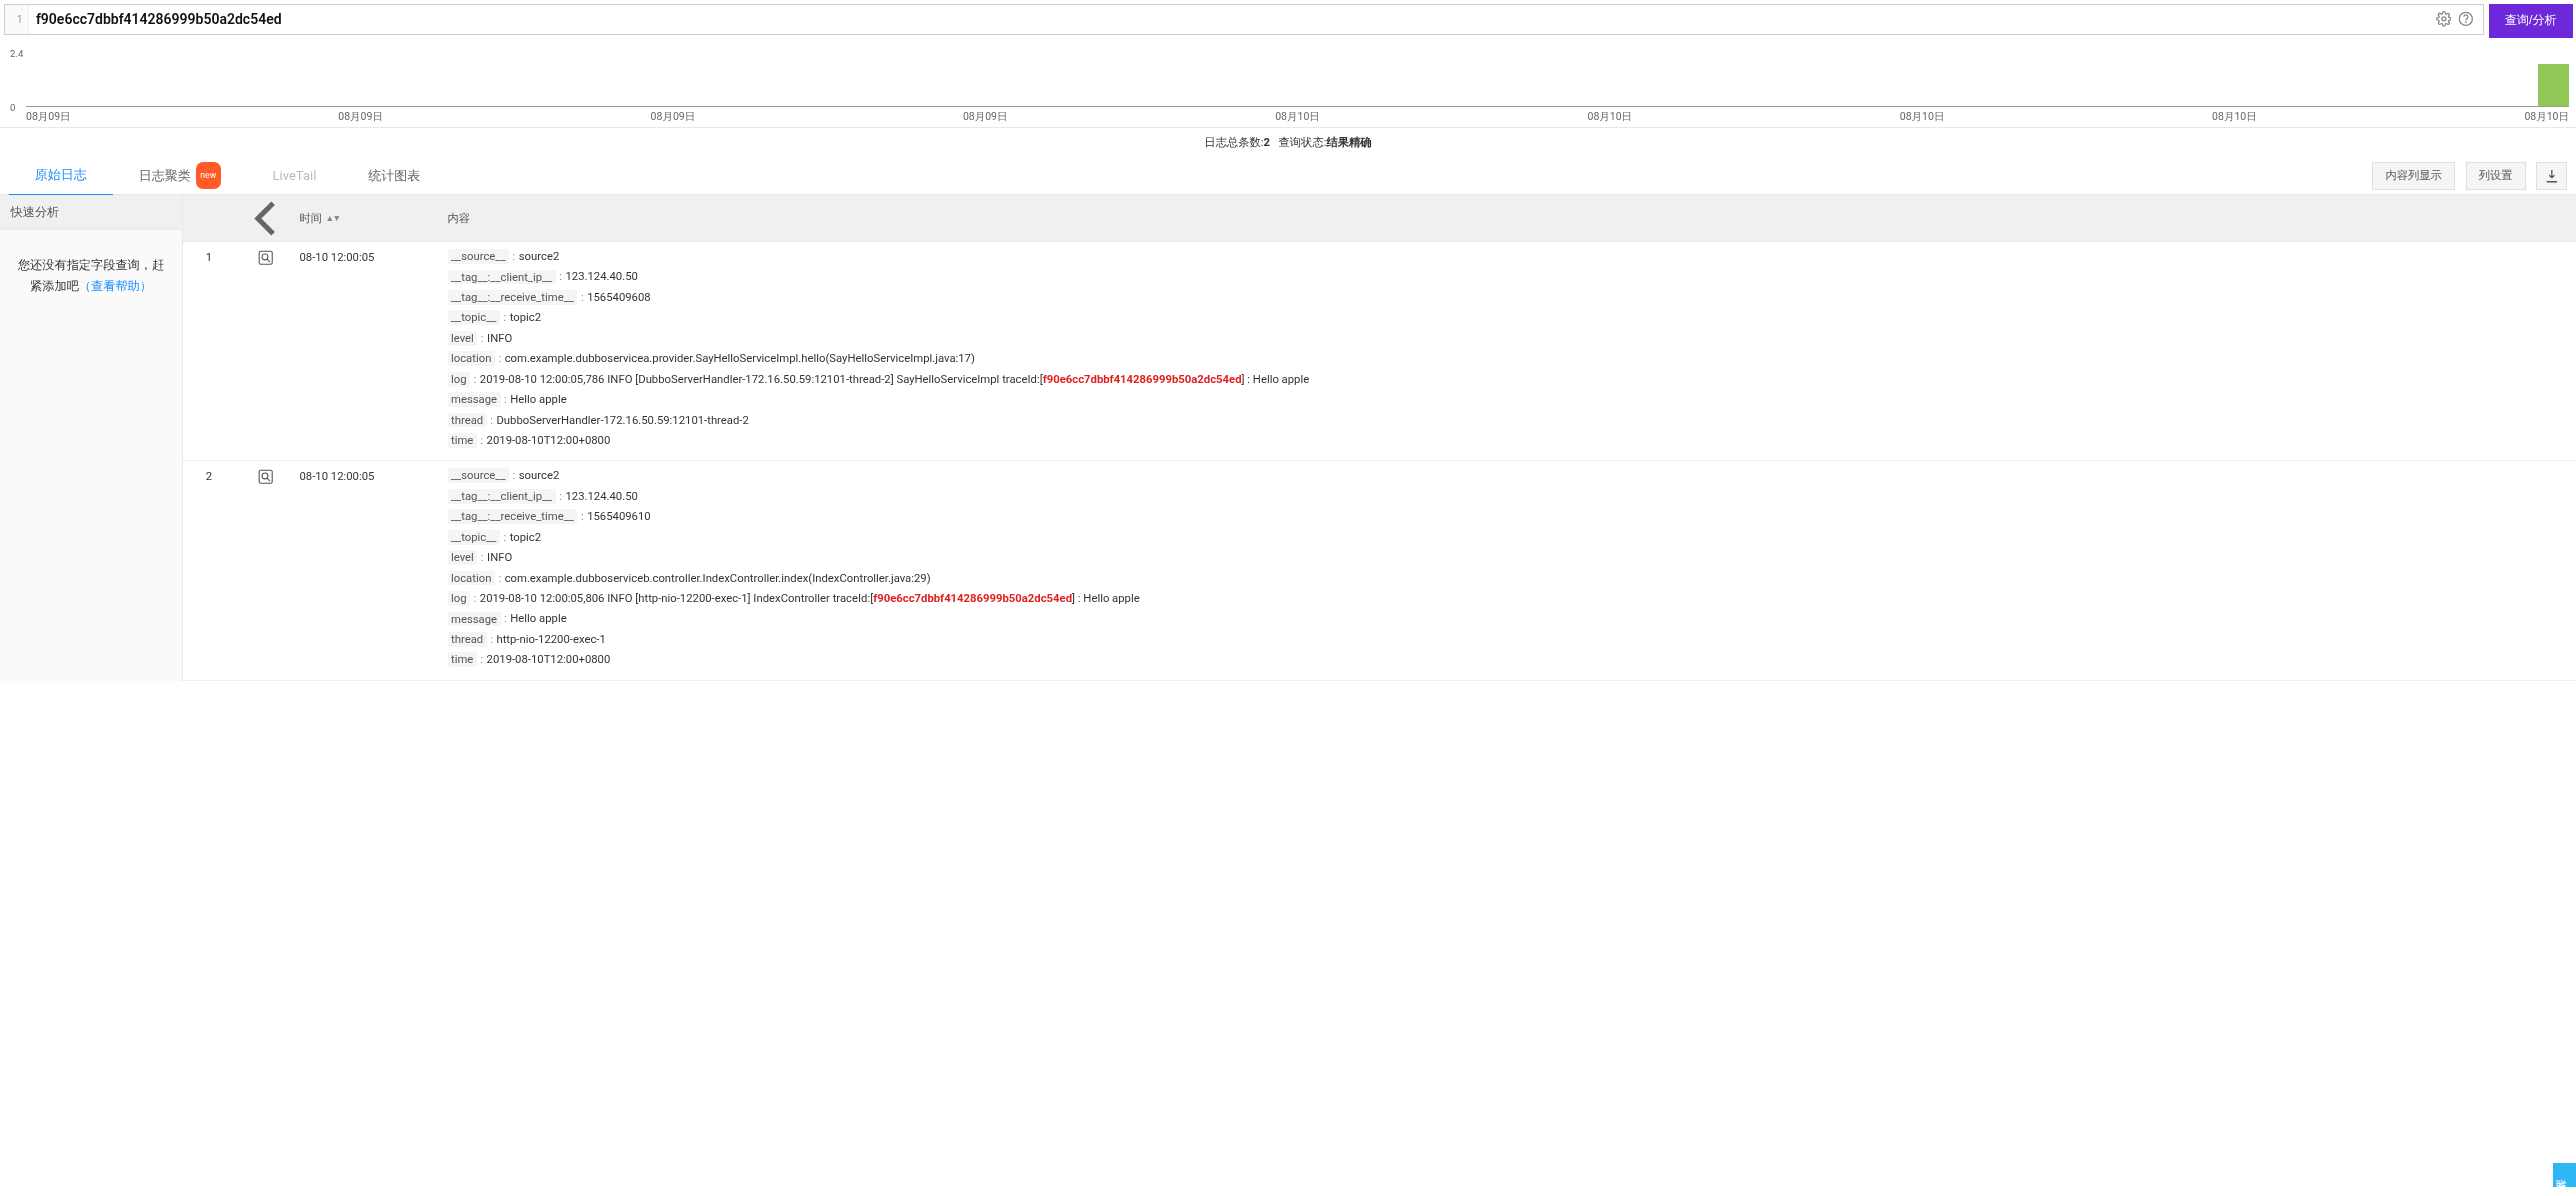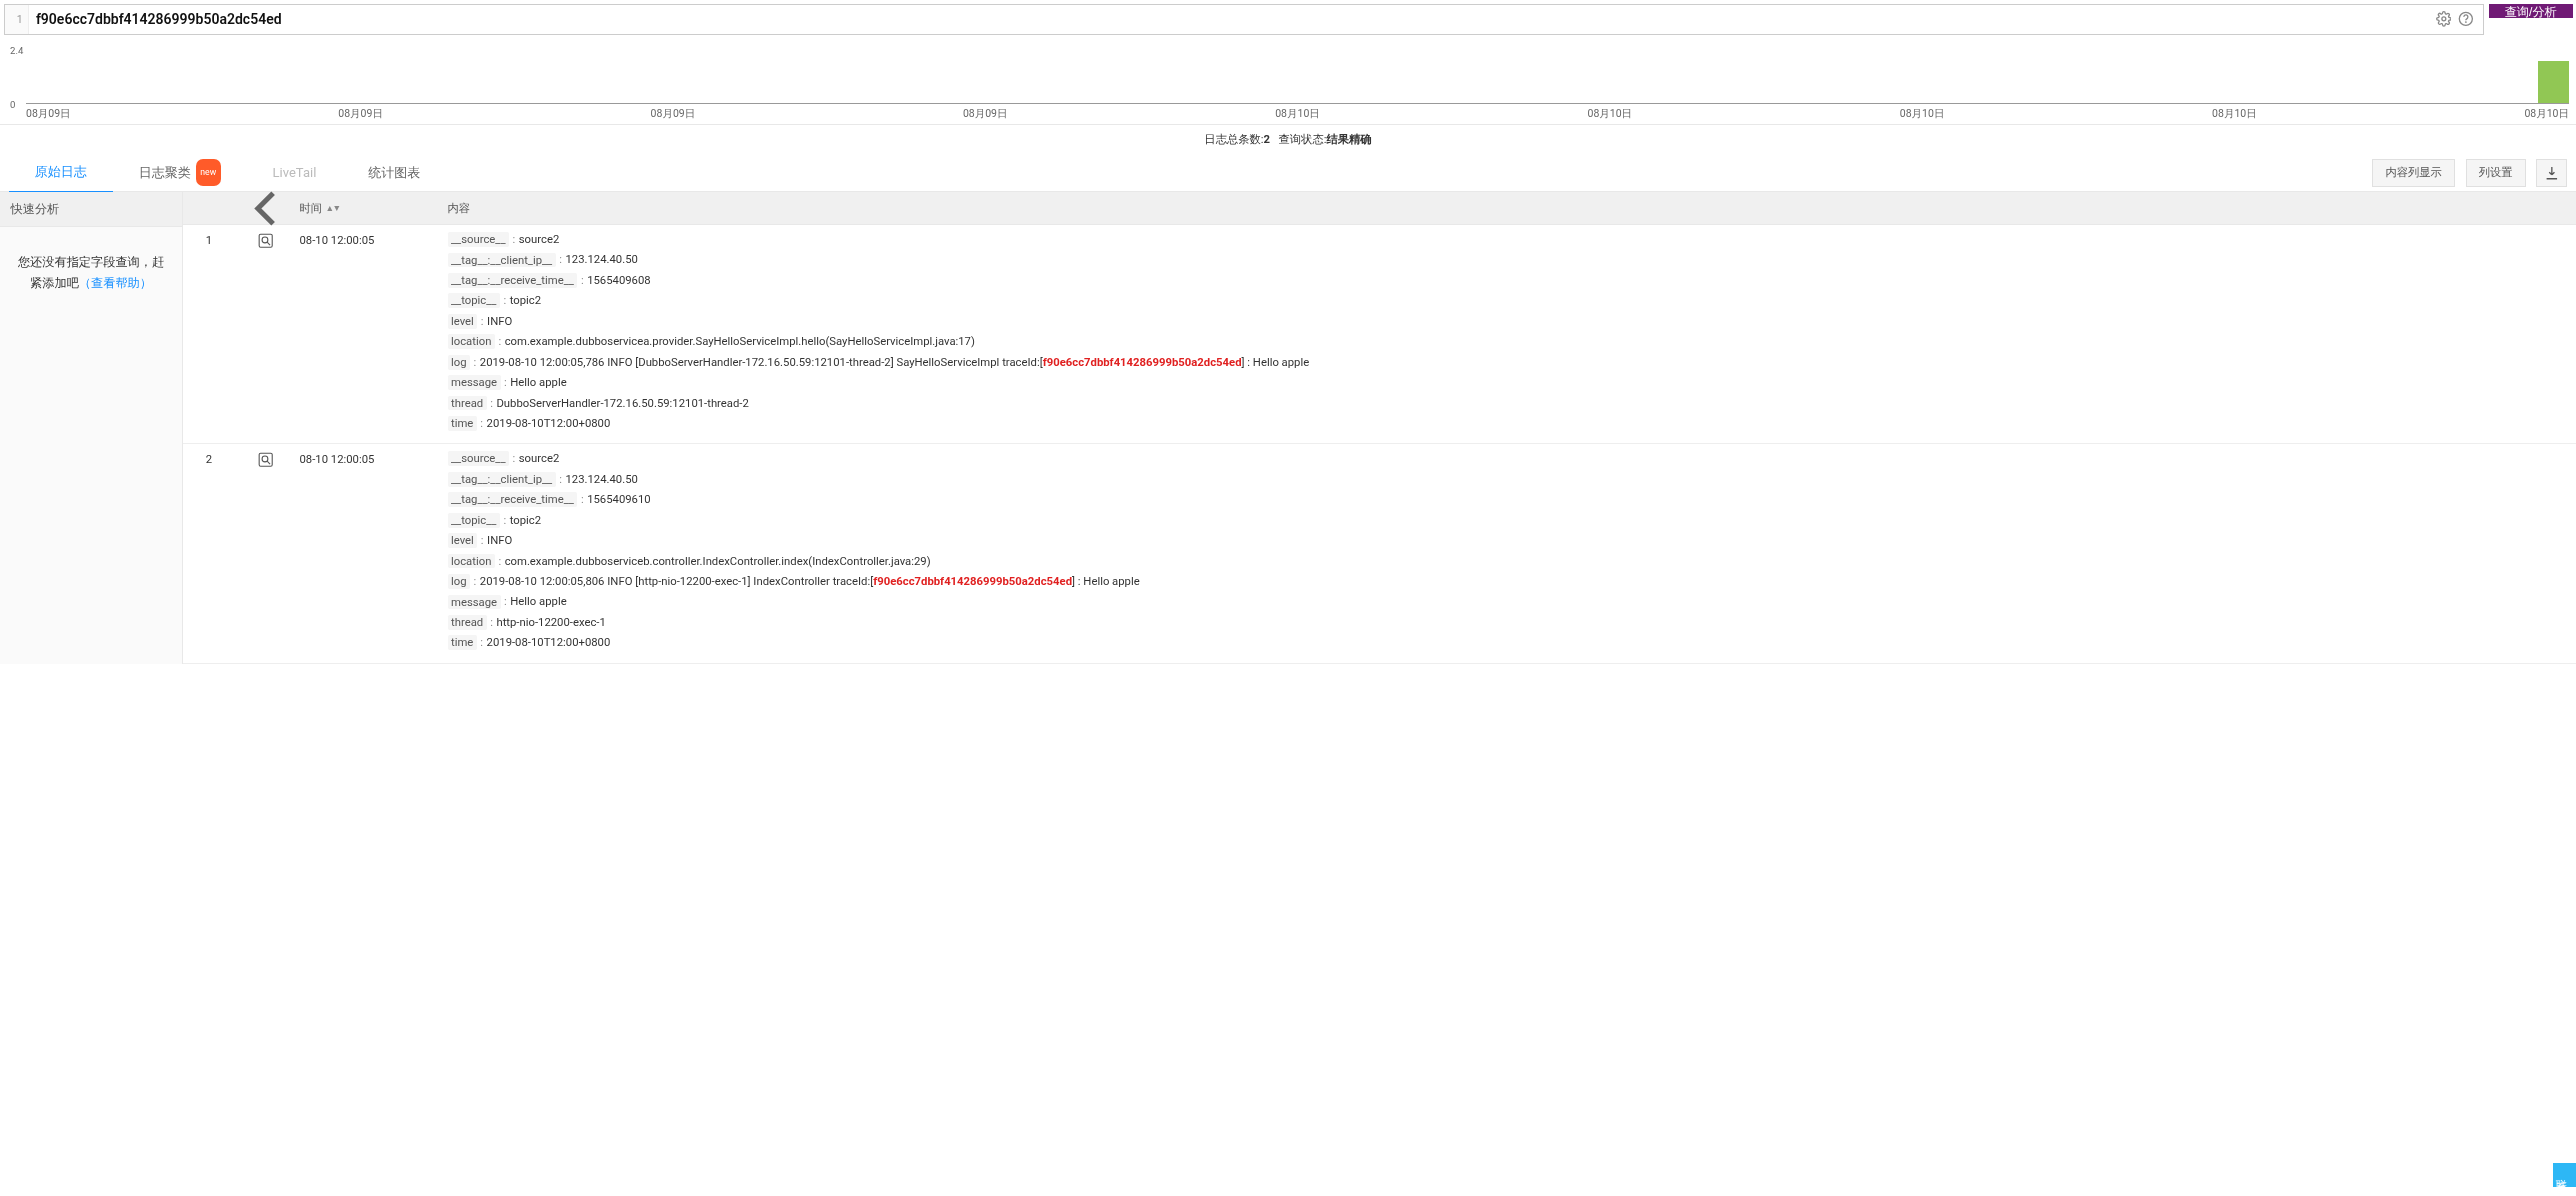--- a/index.html
+++ b/index.html
@@ -40,27 +40,27 @@
     font-weight: 600;
     color: #111;
     font-family: inherit;
     border: none;
     outline: none;
     height: 100%;
   }
   .query-icons { display: flex; align-items: center; gap: 7px; padding: 0 8.7px; color: #888; }
   .query-icons svg { width: 15.7px; height: 15.7px; cursor: pointer; }
   .search-btn {
-    background: #701a75;
+    background: #6d28d9;
     color: #fff;
     border: none;
     padding: 0 15.7px;
     font-size: 12.2px;
     cursor: pointer;
-    height: 14px;
+    height: 34px;
   }
 
   
   .chart-area {
     position: relative;
     height: 87px;
     padding: 7px 7px 0 26px;
     border-bottom: 0.9px solid #e8e8e8;
   }
   .y-label { position: absolute; left: 10px; font-size: 9.6px; color: #666; }
@@ -169,21 +169,21 @@
   }
   .left-body a { color: #1890ff; text-decoration: none; cursor: pointer; }
 
   .right-pane { flex: 1; }
 
   .table-head {
     display: flex;
     align-items: center;
     background: #f0f0f0;
     border-bottom: 0.9px solid #e8e8e8;
-    height: 33px;
+    height: 47px;
     font-size: 11.3px;
     color: #555;
   }
   .col-idx { width: 52px; text-align: center; display:flex; align-items:center; justify-content:center; }
   .col-expand { width: 61px; display:flex; align-items:center; justify-content:center; }
   .col-time { width: 148px; padding-left: 3.5px; display:flex; align-items:center; gap:3.5px; }
   .col-content { flex: 1; padding-left: 3.5px; }
   .sort-arrows { font-size: 8.7px; letter-spacing: -1.7px; color: #888; }
 
   .log-row {

